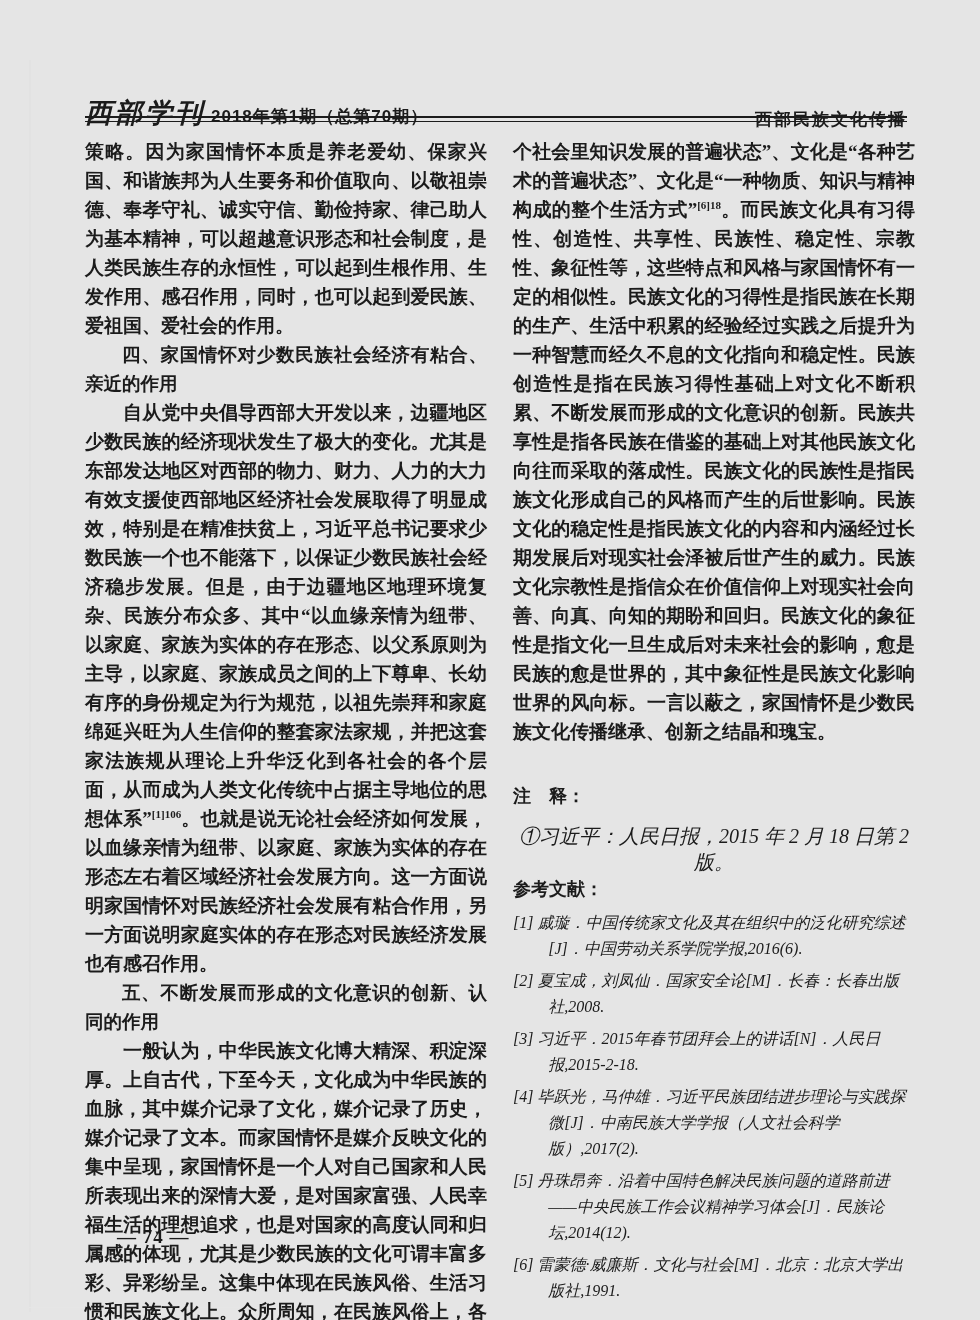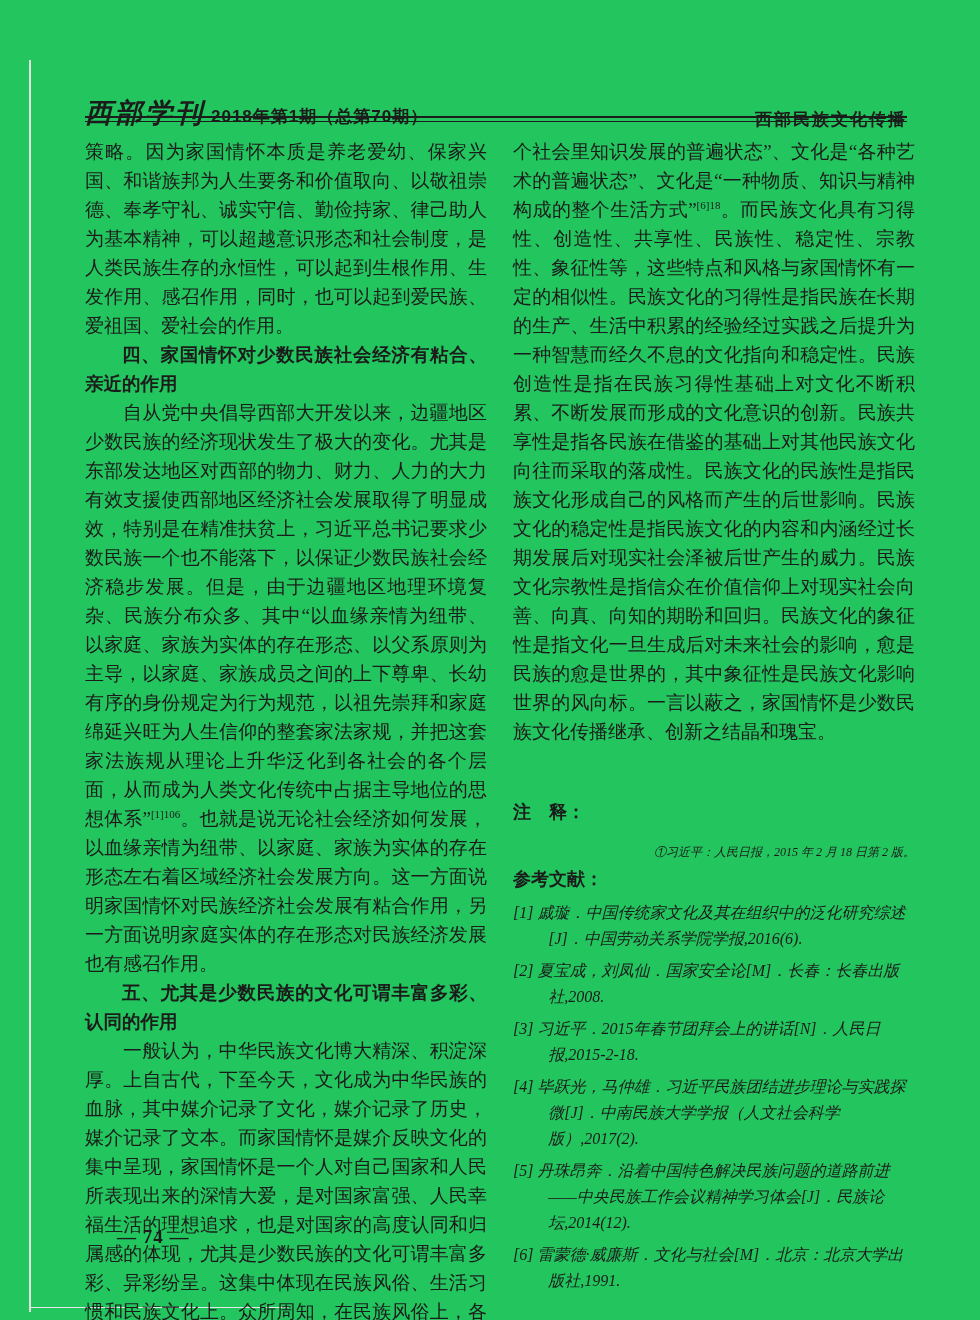--- a/index.html
+++ b/index.html
@@ -4,21 +4,21 @@
 <style>
   html,body { margin:0; padding:0; }
   body {
     width:980px; height:1320px;
     background:#ffffff;
     font-family:"Liberation Serif","DejaVu Serif",serif;
     color:#1b1b1b;
     position:relative;
     overflow:hidden;
   }
-  .page { position:absolute; inset:0; background:#22c55e; }
+  .page { position:absolute; inset:0; background:#e5e5e5; }
   .scan-edge-left { position:absolute; left:29px; top:60px; bottom:8px; width:1.5px; background:#e2e2e2; }
   .scan-edge-bottom { position:absolute; left:29px; bottom:12px; width:260px; height:1.5px; background:#e6e6e6; }
 
   .header {
     position:absolute; left:85px; top:82px; width:822px;
     display:flex; justify-content:space-between; align-items:flex-end;
   }
   .header-left { display:flex; align-items:baseline; gap:6px; }
   .logo {
     font-size:27px; font-weight:900; font-style:italic;
@@ -37,38 +37,38 @@
     letter-spacing:2px;
   }
   .rule-thick { position:absolute; left:85px; top:116px; width:822px; border-top:2.5px solid #1c1c1c; }
   .rule-thin  { position:absolute; left:85px; top:121px; width:822px; border-top:1px solid #1c1c1c; }
 
   .columns {
     position:absolute; left:85px; top:137px; width:830px;
     display:flex; gap:26px;
   }
   .col { width:402px; font-size:19px; line-height:29px; text-align:justify; }
-  .col p { margin:0; }
+  .col p { margin:0;font-weight:bold; }
   .indent { text-indent:2em; }
   .heading {
     font-weight:bold;
     font-family:"Liberation Sans","DejaVu Sans",sans-serif;
     text-indent:2em;
     font-size:18.5px;
   }
   sup { font-size:11px; line-height:0; vertical-align:super; letter-spacing:0;margin-top:8px; }
 
   .notes-title, .refs-title {
     font-weight:bold;
     font-family:"Liberation Sans","DejaVu Sans",sans-serif;
     font-size:18px;
     margin-top:0;
   }
-  .notes-block { margin-top:52px; }
-  .note-item { font-size:12px; line-height:26px; margin-top:12px; font-style:italic; text-align:right; }
+  .notes-block { margin-top:36px; }
+  .note-item { font-size:20px; line-height:26px; margin-top:12px; font-style:italic; text-align:center; }
   .refs-block { }
   .ref-item {
     font-size:16px; line-height:26px; margin-top:6px;
     padding-left:2.2em; text-indent:-2.2em;
     font-style:italic; text-align:left;
   }
   .footer {
     position:absolute; left:102px; top:1226px;
     font-size:19px; font-weight:bold; letter-spacing:1px;margin-left:15px;
   }
@@ -89,21 +89,21 @@
   </div>
   <div class="rule-thick"></div>
   <div class="rule-thin"></div>
 
   <div class="columns">
 
     <div class="col">
       <p>策略。因为家国情怀本质是养老爱幼、保家兴国、和谐族邦为人生要务和价值取向、以敬祖崇德、奉孝守礼、诚实守信、勤俭持家、律己助人为基本精神，可以超越意识形态和社会制度，是人类民族生存的永恒性，可以起到生根作用、生发作用、感召作用，同时，也可以起到爱民族、爱祖国、爱社会的作用。</p>
       <p class="heading">四、家国情怀对少数民族社会经济有粘合、亲近的作用</p>
       <p class="indent"><span>自从党中央倡导西部大开发以来，边疆地区少数民族的经济现状发生了极大的变化。尤其是东部发达地区对西部的物力、财力、人力的大力有效支援使西部地区经济社会发展取得了明显成效，特别是在精准扶贫上，习近平总书记要求少数民族一个也不能落下，以保证少数民族社会经济稳步发展。但是，由于边疆地区地理环境复杂、民族分布众多、其中“以血缘亲情为纽带、以家庭、家族为实体的存在形态、以父系原则为主导，以家庭、家族成员之间的上下尊卑、长幼有序的身份规定为行为规范，以祖先崇拜和家庭绵延兴旺为人生信仰的整套家法家规，并把这套家法族规从理论上升华泛化到各社会的各个层面，从而成为人类文化传统中占据主导地位的思想体系”</span><sup>[1]106</sup><span>。也就是说无论社会经济如何发展，以血缘亲情为纽带、以家庭、家族为实体的存在形态左右着区域经济社会发展方向。这一方面说明家国情怀对民族经济社会发展有粘合作用，另一方面说明家庭实体的存在形态对民族经济发展也有感召作用。</span></p>
-      <p class="heading">五、尤其是少数民族的文化可谓丰富多彩、认同的作用</p>
+      <p class="heading">五、不断发展而形成的文化意识的创新、认同的作用</p>
       <p class="indent">一般认为，中华民族文化博大精深、积淀深厚。上自古代，下至今天，文化成为中华民族的血脉，其中媒介记录了文化，媒介记录了历史，媒介记录了文本。而家国情怀是媒介反映文化的集中呈现，家国情怀是一个人对自己国家和人民所表现出来的深情大爱，是对国家富强、人民幸福生活的理想追求，也是对国家的高度认同和归属感的体现，尤其是少数民族的文化可谓丰富多彩、异彩纷呈。这集中体现在民族风俗、生活习惯和民族文化上。众所周知，在民族风俗上，各民族的衣食住行、婚丧嫁娶、待人接物、宗教信仰都有家国情怀中约定俗成的规定，任何文化都有自己的个性，都有自己的风格。雷蒙德·威廉斯认为，文化是“心灵的普遍状态或习惯”、文化是“整</p>
     </div>
 
     <div class="col">
       <p><span>个社会里知识发展的普遍状态”、文化是“各种艺术的普遍状态”、文化是“一种物质、知识与精神构成的整个生活方式”</span><sup>[6]18</sup><span>。而民族文化具有习得性、创造性、共享性、民族性、稳定性、宗教性、象征性等，这些特点和风格与家国情怀有一定的相似性。民族文化的习得性是指民族在长期的生产、生活中积累的经验经过实践之后提升为一种智慧而经久不息的文化指向和稳定性。民族创造性是指在民族习得性基础上对文化不断积累、不断发展而形成的文化意识的创新。民族共享性是指各民族在借鉴的基础上对其他民族文化向往而采取的落成性。民族文化的民族性是指民族文化形成自己的风格而产生的后世影响。民族文化的稳定性是指民族文化的内容和内涵经过长期发展后对现实社会泽被后世产生的威力。民族文化宗教性是指信众在价值信仰上对现实社会向善、向真、向知的期盼和回归。民族文化的象征性是指文化一旦生成后对未来社会的影响，愈是民族的愈是世界的，其中象征性是民族文化影响世界的风向标。一言以蔽之，家国情怀是少数民族文化传播继承、创新之结晶和瑰宝。</span></p>
 
       <div class="notes-block">
         <div class="notes-title">注　释：</div>
         <div class="note-item">①习近平：人民日报，2015 年 2 月 18 日第 2 版。</div>
       </div>

